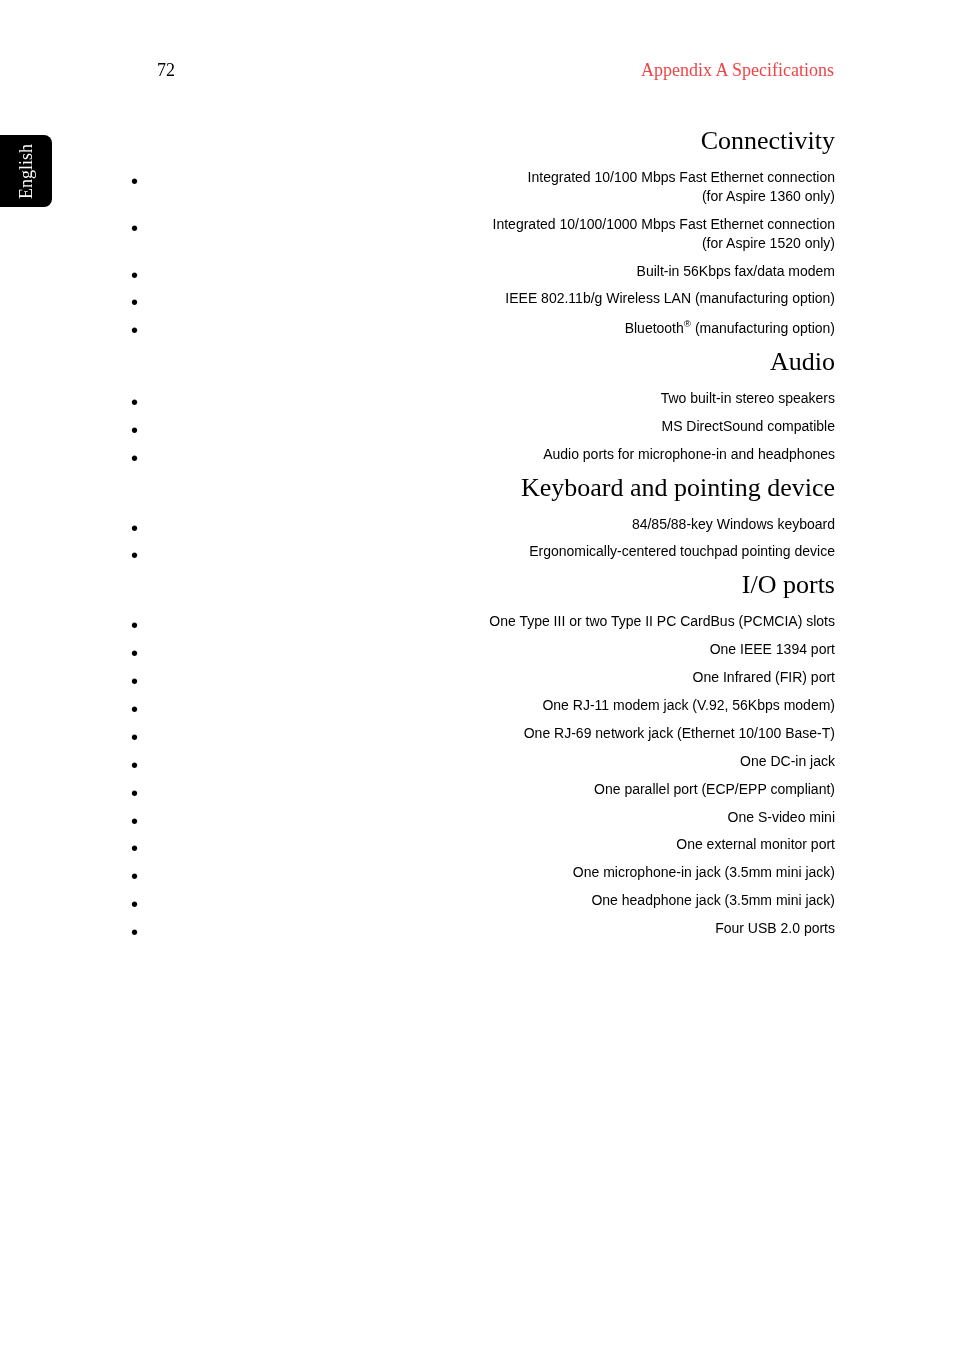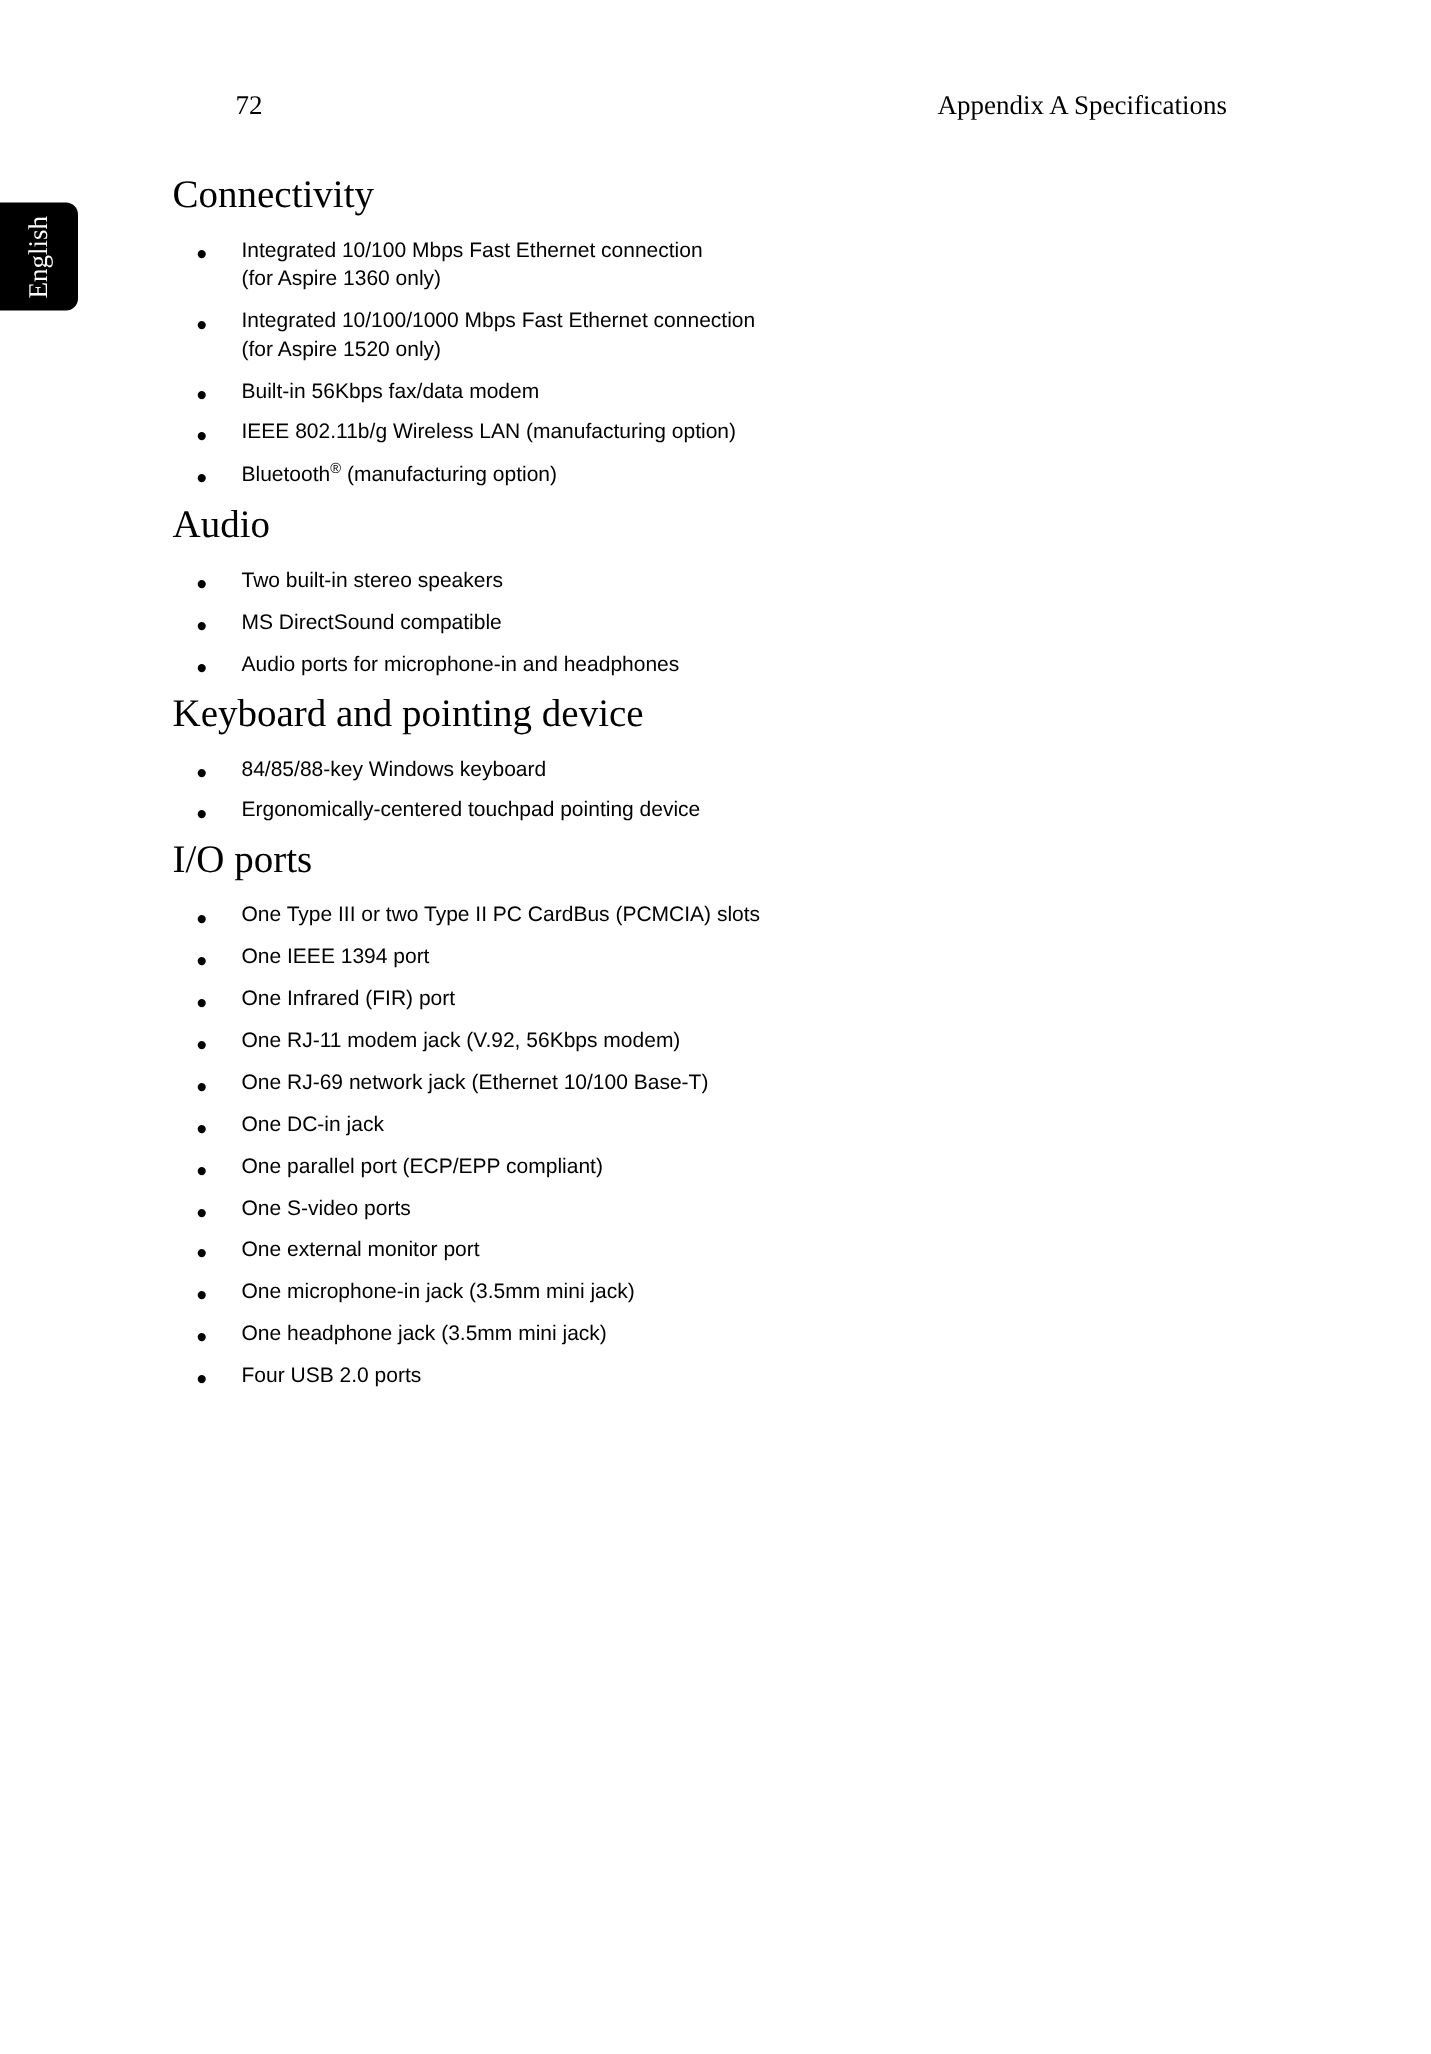--- a/index.html
+++ b/index.html
@@ -35,29 +35,30 @@
     position: absolute;
     top: 60px;
     left: 115px;
     font-size: 18px;
     color: #000;
     margin-left: 42px;
   }
   .header-right {
     position: absolute;
     top: 60px;
-    right: 136px;
+    right: 120px;
     font-size: 18px;
-    color: #000000;
+    color: #ef4444;
   }
   .content {
     position: absolute;
     left: 115px;
-    top: 115px;
+    top: 126px;
     width: 720px;
+    text-align: right;
   }
   .section-heading {
     font-size: 26px;
     font-weight: normal;
     color: #000;
     margin-top: 8px;
     margin-bottom: 12px;
   }
   .section-heading:first-child {
     margin-top: 0;
@@ -129,20 +130,20 @@
 
   <h2 class="section-heading">I/O ports</h2>
   <ul>
     <li>One Type III or two Type II PC CardBus (PCMCIA) slots</li>
     <li>One IEEE 1394 port</li>
     <li>One Infrared (FIR) port</li>
     <li>One RJ-11 modem jack (V.92, 56Kbps modem)</li>
     <li>One RJ-69 network jack (Ethernet 10/100 Base-T)</li>
     <li>One DC-in jack</li>
     <li>One parallel port (ECP/EPP compliant)</li>
-    <li>One S-video ports</li>
+    <li>One S-video mini</li>
     <li>One external monitor port</li>
     <li>One microphone-in jack (3.5mm mini jack)</li>
     <li>One headphone jack (3.5mm mini jack)</li>
     <li>Four USB 2.0 ports</li>
   </ul>
 
 </div>
 
 </body></html>

